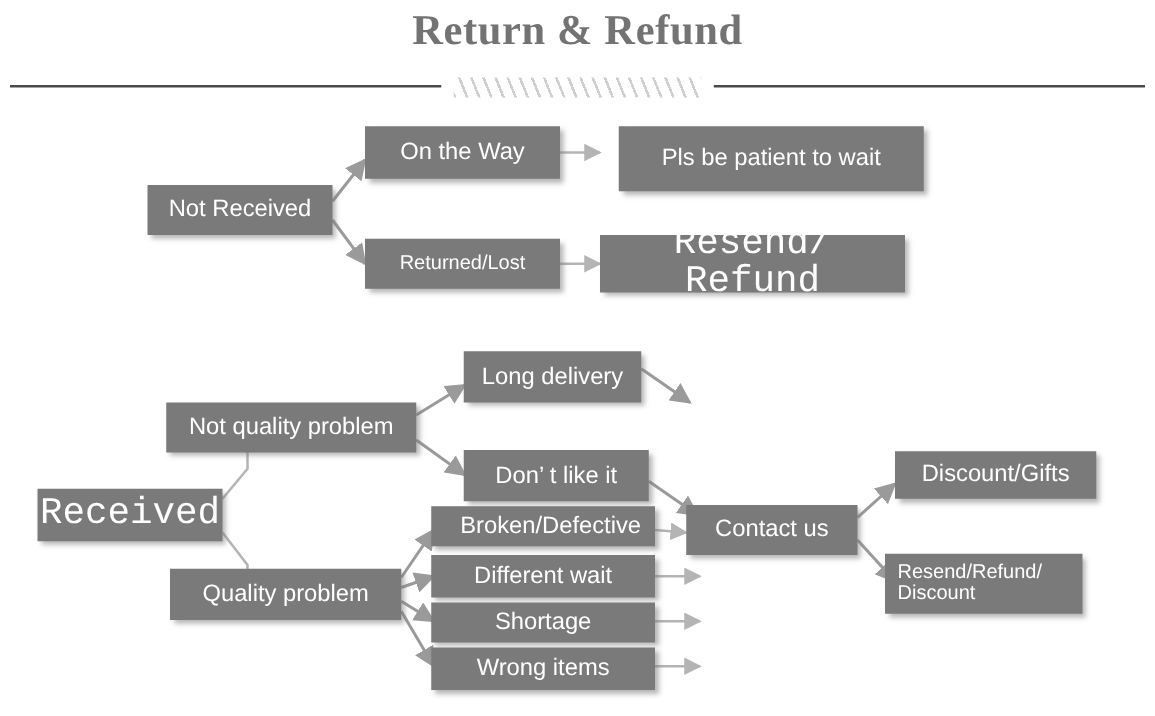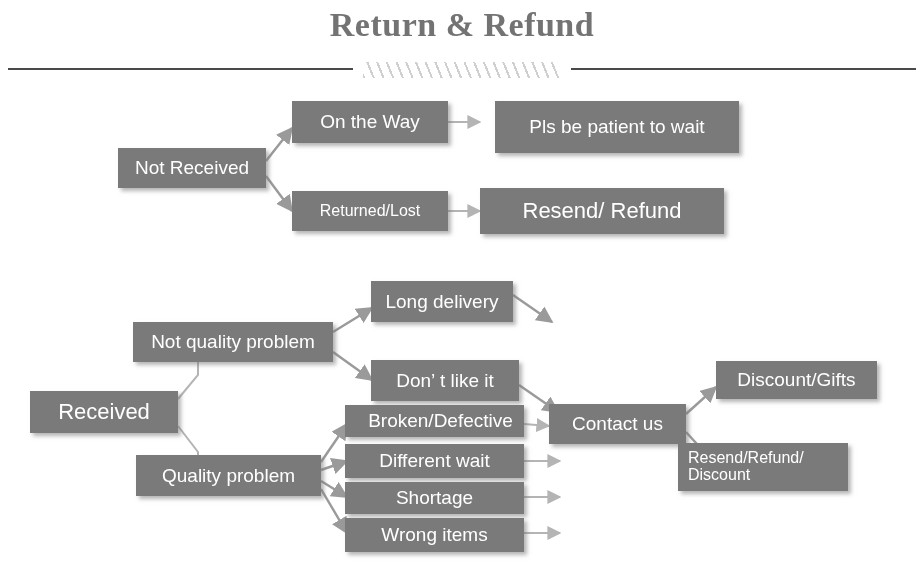--- a/index.html
+++ b/index.html
@@ -70,21 +70,21 @@
     align-items: center;
     justify-content: center;
     text-align: center;
     line-height: 1.05;
     box-shadow: 3px 3px 4px rgba(120,120,120,0.55);
     font-size: 21px;
     padding: 0 4px;
     white-space: pre-line;
     z-index: 3;
   }
-  .node.lg   { font-size: 22px; }
+  .node.lg   { font-size: 30px; font-family: Liberation Mono, monospace; }
   .node.md   { font-size: 19px; }
   .node.sm   { font-size: 16px; }
   .node.left { justify-content: flex-start; text-align: left; padding-left: 10px; }
 
   
   #wires {
     position: absolute;
     left: 0;
     top: 0;
     width: 924px;
@@ -194,16 +194,16 @@
   <div class="node md" style="left:345px; top:444px; width:179px; height:34px;">Different wait</div>
 
   <div class="node md" style="left:345px; top:482px; width:179px; height:32px;">Shortage</div>
 
   <div class="node md" style="left:345px; top:518px; width:179px; height:34px;">Wrong items</div>
 
   <div class="node md" style="left:549px; top:404px; width:137px; height:40px;">Contact us</div>
 
   <div class="node md" style="left:716px; top:361px; width:161px; height:38px;">Discount/Gifts</div>
 
-  <div class="node sm left" style="left:678px; top:443px; width:170px; height:48px;">Resend/Refund/
+  <div class="node sm left" style="left:708px; top:443px; width:158px; height:48px;">Resend/Refund/
 Discount</div>
 
 </div>
 
 </body></html>

